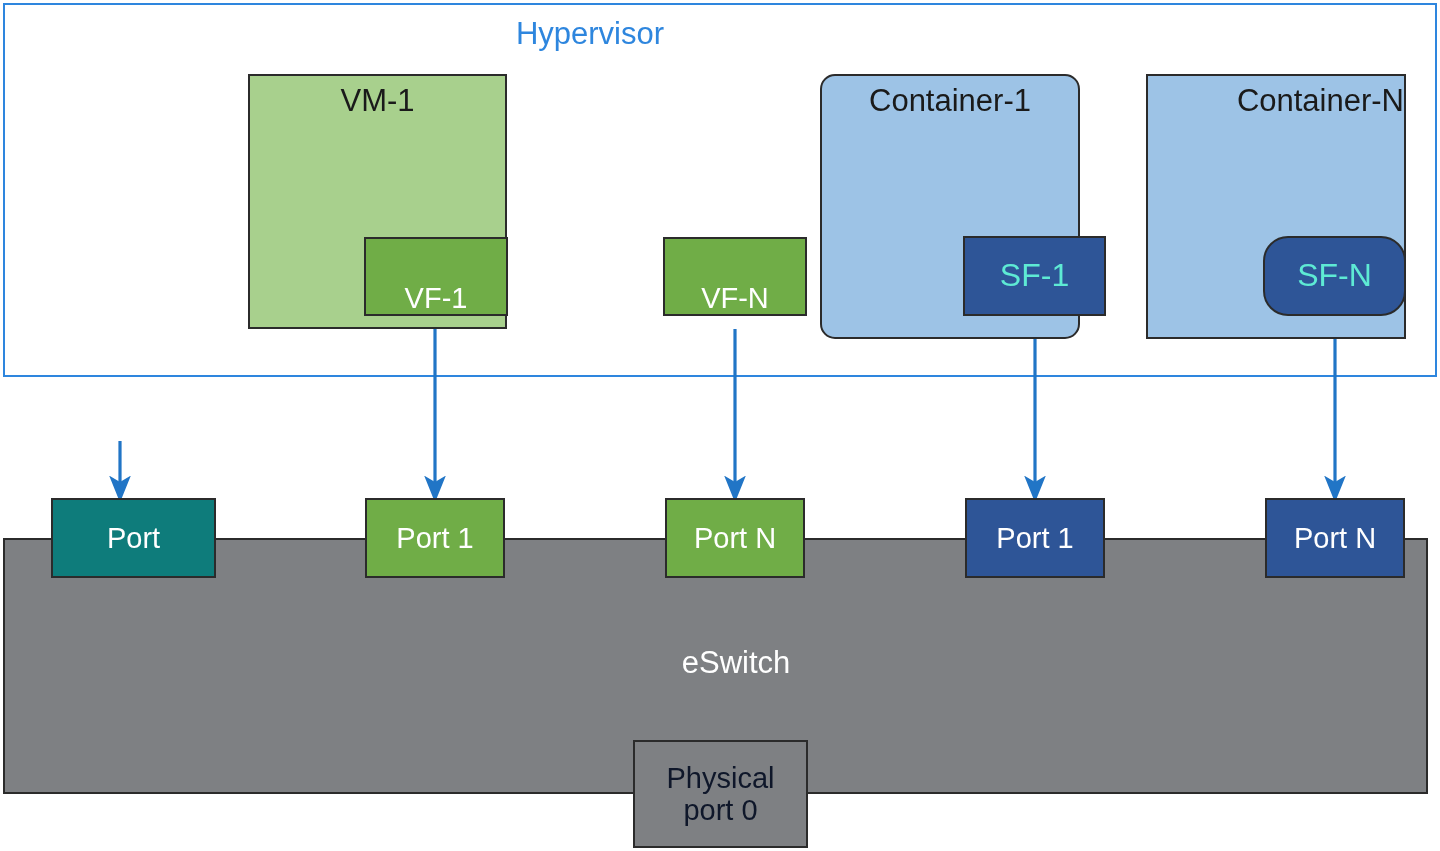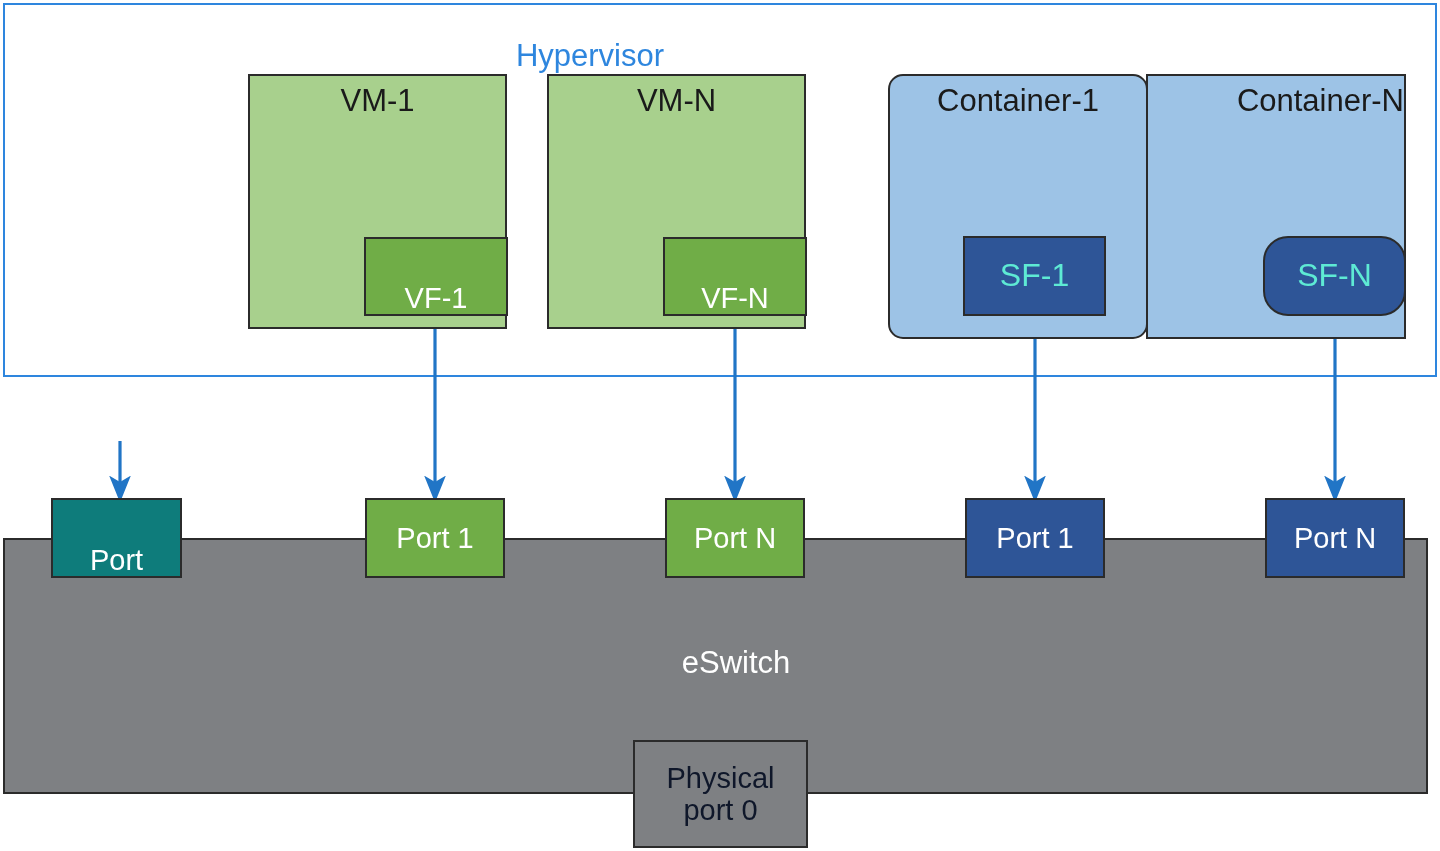--- a/index.html
+++ b/index.html
@@ -37,21 +37,20 @@
     border: 2px solid #2E86DE;
     background: transparent;
   }
   #hypervisor-label {
     position: absolute;
     left: 0; top: 16px;
     width: 1180px;
     text-align: center;
     color: #2E86DE;
     font-size: 31px;
-    margin-top: 22px;
   }
 
   
   .node {
     border: 2px solid #2b2b2b;
   }
   .node > .lbl { padding-top: 8px; }
 
   
   #pf-box {
@@ -83,21 +82,21 @@
   #vf-1 { left: 364px; }
   #vf-n { left: 663px; }
 
   
   .container-box {
     top: 74px;
     width: 260px; height: 265px;
     background: #9DC3E6;
   }
   .container-box > .lbl { color: #1a1a1a; font-size: 31px; }
-  #container-1 { left: 888px; border-radius: 15px; }
+  #container-1 { left: 820px; border-radius: 15px; }
   #container-n { left: 1146px; justify-content: flex-end; }
 
   
   .sf-box {
     top: 236px;
     width: 143px; height: 80px;
     background: #2E5597;
     align-items: center;
   }
   .sf-box > .lbl { color: #5eead4; font-size: 32px; padding-top: 0; }
@@ -121,21 +120,21 @@
     font-size: 31px;
   }
 
   
   .port-box {
     top: 498px;
     height: 80px;
     align-items: center;
   }
   .port-box > .lbl { color: #ffffff; font-size: 29px; padding-top: 0; }
-  #port-pf   { left: 51px;   width: 131px; background: #0E7C7B; align-items: flex-end; }
+  #port-pf   { left: 51px;   width: 165px; background: #0E7C7B; }
   #port-vf-1 { left: 365px;  width: 140px; background: #70AD47; }
   #port-vf-n { left: 665px;  width: 140px; background: #70AD47; }
   #port-sf-1 { left: 965px;  width: 140px; background: #2E5597; }
   #port-sf-n { left: 1265px; width: 140px; background: #2E5597; }
 
   
   #physical-port-box {
     left: 633px; top: 740px;
     width: 175px; height: 108px;
     background: #7E8083;
@@ -178,23 +177,20 @@
     <line x1="1035" y1="339" x2="1035" y2="489" stroke="#2175C6" stroke-width="3.2" marker-end="url(#arrowhead)"></line>
 
     <line x1="1335" y1="339" x2="1335" y2="489" stroke="#2175C6" stroke-width="3.2" marker-end="url(#arrowhead)"></line>
   </svg>
 
 
   <div class="box node vm-box" id="vm-1">
     <span class="lbl">VM-1</span>
   </div>
 
-  <div class="box node vm-box" id="vm-n">
-    <span class="lbl">VM-N</span>
-  </div>
 
   <div class="box node vf-box" id="vf-1">
     <span class="lbl">VF-1</span>
   </div>
 
   <div class="box node vf-box" id="vf-n">
     <span class="lbl">VF-N</span>
   </div>
 
   <div class="box node container-box" id="container-1">

